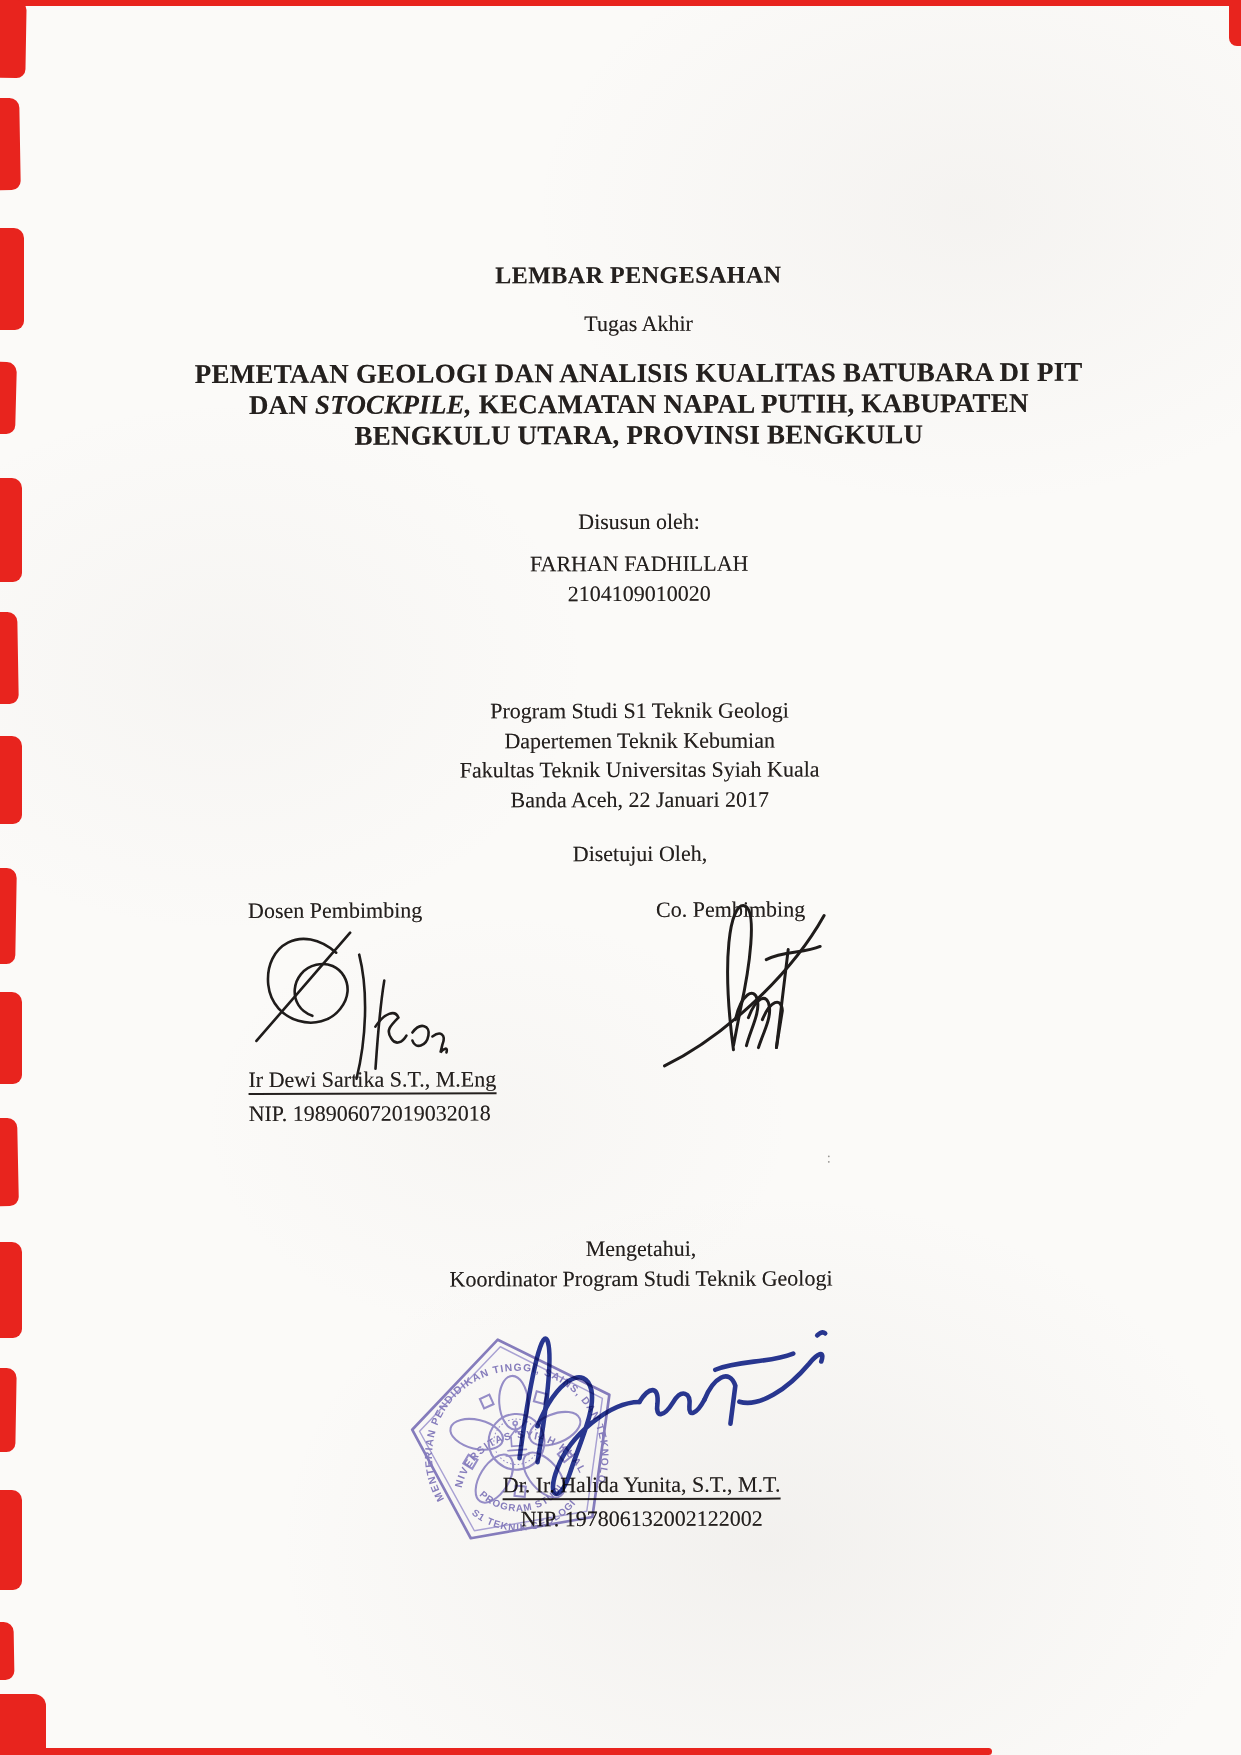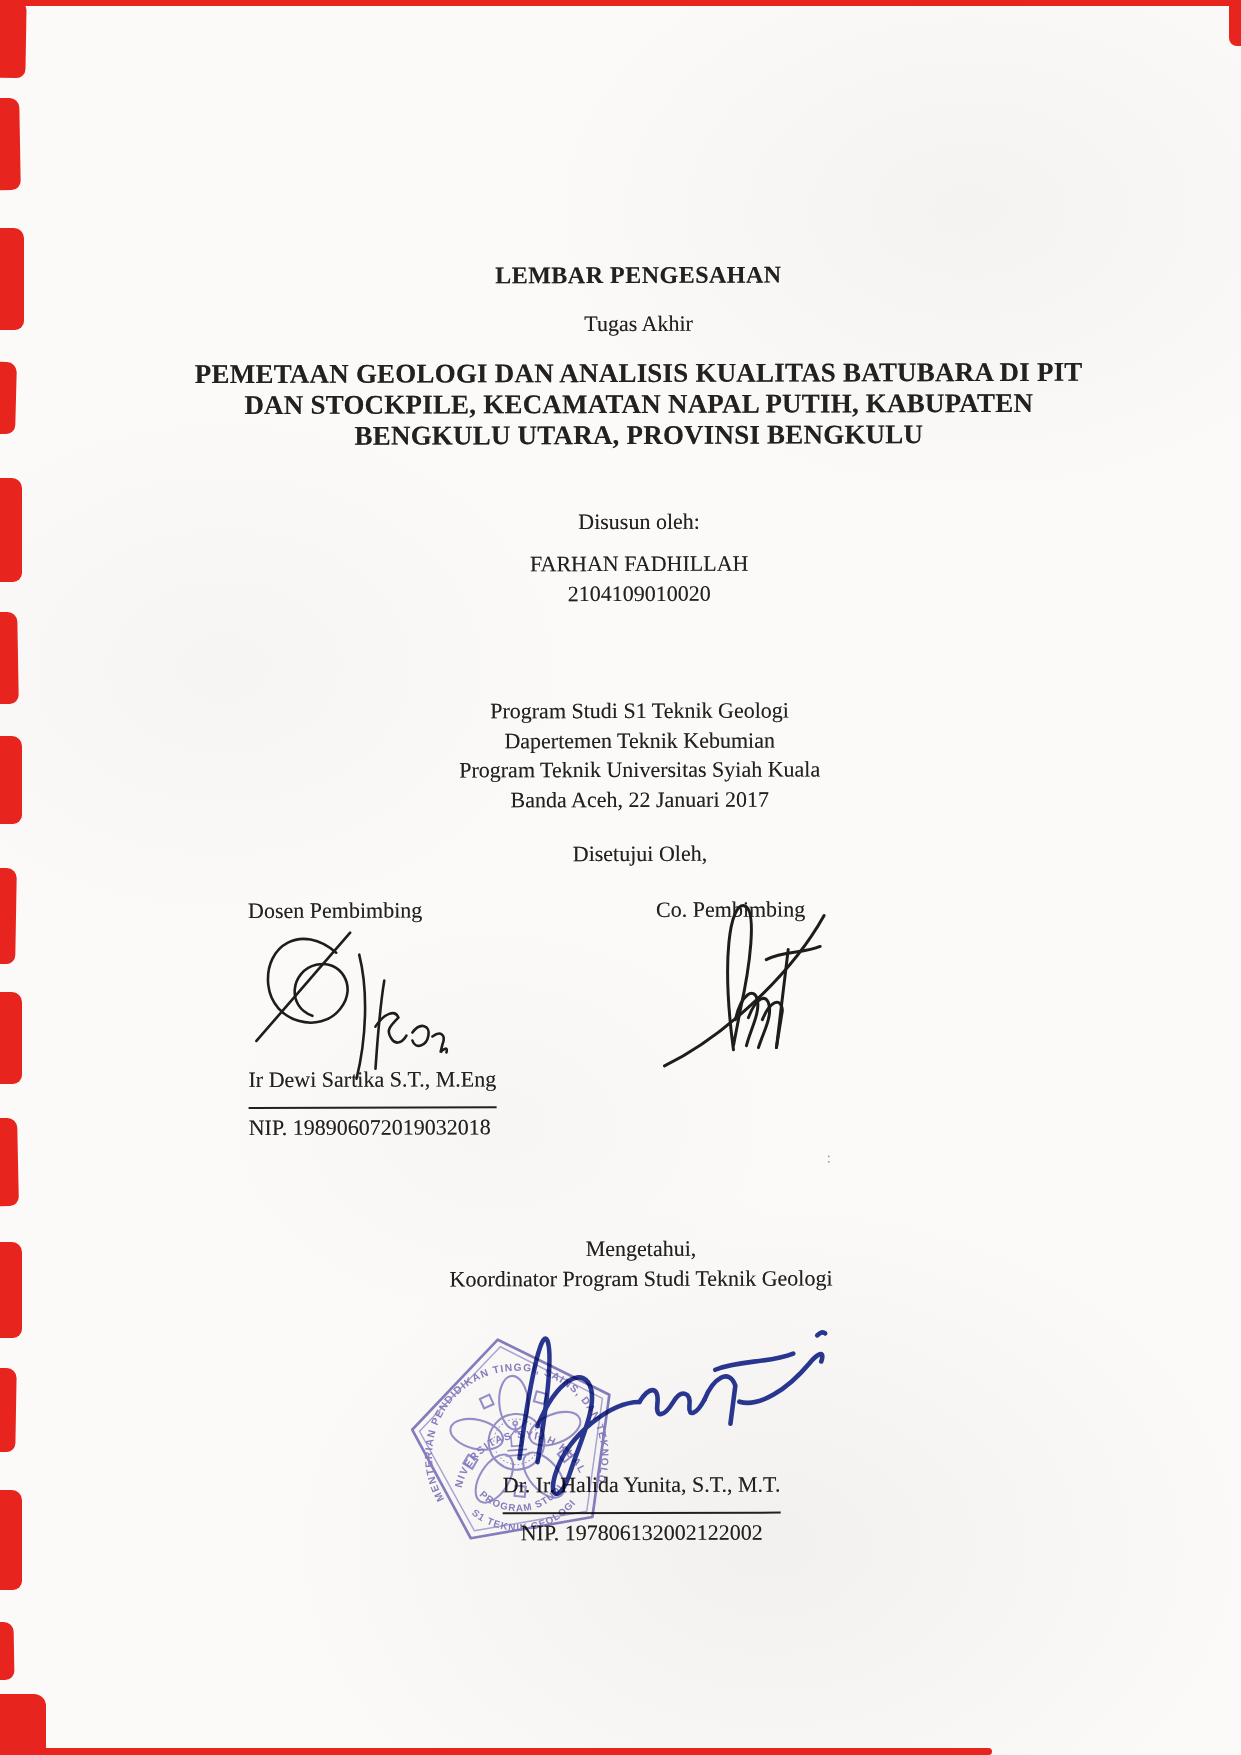--- a/index.html
+++ b/index.html
@@ -16,21 +16,21 @@
   }
   .content{position:absolute;inset:0;transform:rotate(-0.15deg);z-index:2;}
   .cline{position:absolute;left:40px;width:1200px;text-align:center;
          text-shadow:0 0 .5px rgba(40,34,30,.45);}
   .bold{font-weight:bold;}
   .hdr{font-size:24px;letter-spacing:.5px;}
   .ttl{font-size:27px;line-height:31px;letter-spacing:.2px;}
   .body22{font-size:22px;}
   .inst{font-size:22px;line-height:29.5px;}
   .col{position:absolute;font-size:22px;text-shadow:0 0 .5px rgba(40,34,30,.45);font-family:Liberation Serif, serif;}
-  .uname{border-bottom:2px solid #24201e;padding-bottom:14px;display:inline-block;}
+  .uname{border-bottom:2px solid #24201e;padding-bottom:0;display:inline-block;}
   .nip{margin-top:6px;}
   .sig{position:absolute;pointer-events:none;}
   .stamp{position:absolute;mix-blend-mode:multiply;transform:rotate(-4deg);opacity:.92;}
   .bluesig{position:absolute;mix-blend-mode:multiply;}
   .stray{position:absolute;font-size:15px;color:rgba(70,65,62,.55);}
   
   .redchunk{position:absolute;left:-6px;background:#e8241e;z-index:6;
             border-radius:0 10px 9px 0;}
   .redtop{position:absolute;top:0;left:0;width:1241px;height:6px;background:#e8241e;z-index:6;}
   .redbottom{position:absolute;top:1748px;left:0;width:992px;height:7px;background:#e8241e;z-index:6;border-radius:0 4px 4px 0;}
@@ -43,33 +43,33 @@
 <div class="scan">
 
   <div class="content">
 
     <div class="cline hdr bold" style="top:262px">LEMBAR PENGESAHAN</div>
 
     <div class="cline body22" style="top:311px">Tugas Akhir</div>
 
     <div class="cline ttl bold" style="top:358px">
       <span>PEMETAAN GEOLOGI DAN ANALISIS KUALITAS BATUBARA DI PIT</span><br>
-      <span>DAN </span><span style="">STOCKPILE,</span><span> KECAMATAN NAPAL PUTIH, KABUPATEN</span><br>
+      <span>DAN </span><span style="font-style:italic">STOCKPILE,</span><span> KECAMATAN NAPAL PUTIH, KABUPATEN</span><br>
       <span>BENGKULU UTARA, PROVINSI BENGKULU</span>
     </div>
 
     <div class="cline body22" style="top:509px">Disusun oleh:</div>
 
     <div class="cline body22" style="top:551px">FARHAN FADHILLAH</div>
     <div class="cline body22" style="top:581px">2104109010020</div>
 
     <div class="cline inst" style="top:696px">
       <span>Program Studi S1 Teknik Geologi</span><br>
       <span>Dapertemen Teknik Kebumian</span><br>
-      <span>Program Teknik Universitas Syiah Kuala</span><br>
+      <span>Fakultas Teknik Universitas Syiah Kuala</span><br>
       <span>Banda Aceh, 22 Januari 2017</span>
     </div>
 
     <div class="cline body22" style="top:841px">Disetujui Oleh,</div>
 
     <div class="col" style="left:248px;top:897px">Dosen Pembimbing</div>
     <div class="col" style="left:248px;top:1066px">
       <span class="uname">Ir Dewi Sartika S.T., M.Eng</span>
       <div class="nip">NIP. 198906072019032018</div>
     </div>

